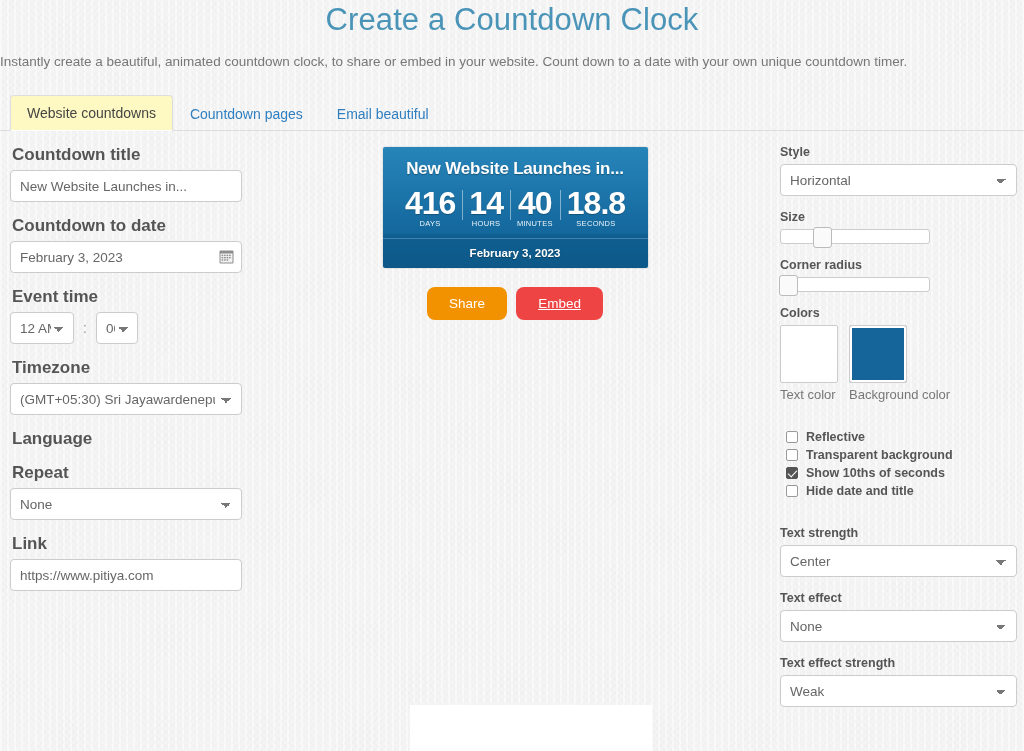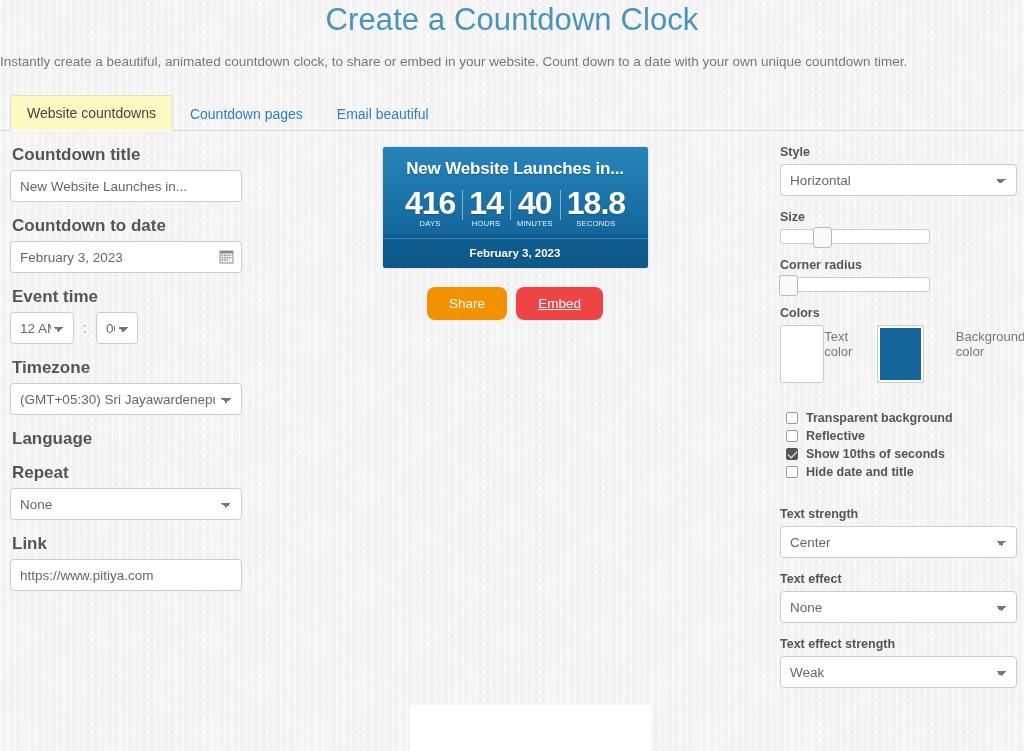--- a/index.html
+++ b/index.html
@@ -229,23 +229,22 @@
     width: 58px; height: 58px;
     border: 1px solid #ccc;
     border-radius: 2px;
     cursor: pointer;
     box-shadow: inset 0 0 0 2px #fff;
   }
   .swatch-caption {
     font-size: 13px;
     color: #777;
     margin-top: 4px;
-    margin-left: 32px;
-  }
-  .swatch-col { display: flex; flex-direction: row; align-items: flex-start; }
+  }
+  .swatch-col { display: flex; flex-direction: column; align-items: flex-start; }
   .swatch-col:nth-child(1) .swatch-caption { margin-left: 0; }
 
   .chk-row {
     display: flex;
     align-items: center;
     margin-left: 11px;
     margin-bottom: 4px;
     cursor: pointer;
   }
   .chk {
@@ -431,26 +430,26 @@
           <div class="swatch-box" id="sw-bg" style="background: rgb(21, 101, 155);"></div>
           <div class="swatch-caption">Background color</div>
         </div>
       </div>
     </div>
 
     <div class="spacer-14"></div>
 
     <div>
       <div class="chk-row">
+        <span class="chk" id="chk0"></span>
+        <span class="chk-label">Reflective</span>
+      </div>
+      <div class="chk-row">
         <span class="chk" id="chk1"></span>
         <span class="chk-label">Transparent background</span>
-      </div>
-      <div class="chk-row">
-        <span class="chk" id="chk0"></span>
-        <span class="chk-label">Reflective</span>
       </div>
       <div class="chk-row">
         <span class="chk checked" id="chk2"></span>
         <span class="chk-label">Show 10ths of seconds</span>
       </div>
       <div class="chk-row">
         <span class="chk" id="chk3"></span>
         <span class="chk-label">Hide date and title</span>
       </div>
     </div>

